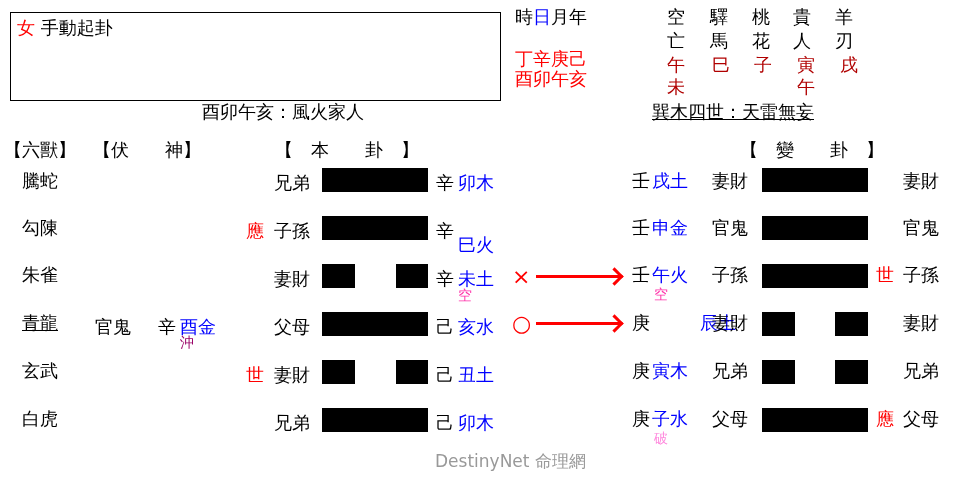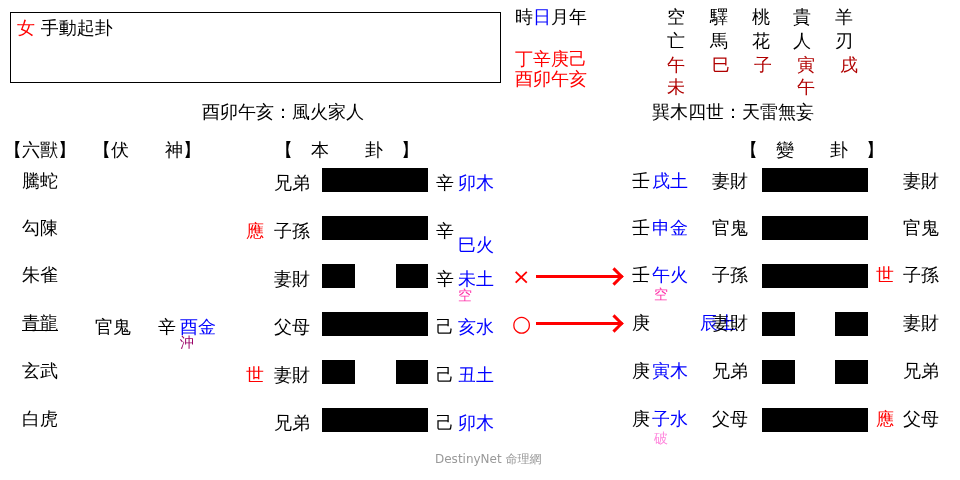--- a/index.html
+++ b/index.html
@@ -11,21 +11,21 @@
     .abs { position: absolute; white-space: nowrap; line-height: 1; }
     .red { color: #ff0000; }
     .dred { color: #b00000; }
     .blue { color: #0000ff; }
     .pink { color: #ff33aa; font-size: 14px; }
     .lpink { color: #ff88dd; font-size: 14px; }
     .purple { color: #990066; font-size: 14px; }
     .grey { color: #999999; }
 
     #info-box {
-      position: absolute; left: 10px; top: 12px; width: 491px; height: 71px;
+      position: absolute; left: 10px; top: 12px; width: 491px; height: 89px;
       border: 1px solid #000; box-sizing: border-box;
     }
     #info-box .l1 { position: absolute; left: 6px; top: 6px; }
     #info-box .l2 { position: absolute; left: 6px; top: 42px; }
 
     .bar { position: absolute; background: #000; height: 24px; }
 
     .arrow-line { position: absolute; height: 3px; background: #ff0000; }
     .arrow-head {
       position: absolute; width: 10px; height: 10px;
@@ -67,21 +67,21 @@
   <div class="abs" style="left:793px; top:32px;">人</div>
   <div class="abs dred" style="left:797px; top:56px;">寅</div>
   <div class="abs dred" style="left:797px; top:78px;">午</div>
 
   <div class="abs" style="left:835px; top:8px;">羊</div>
   <div class="abs" style="left:835px; top:32px;">刃</div>
   <div class="abs dred" style="left:840px; top:56px;">戌</div>
 </div>
 
 <div class="abs" style="left:202px; top:103px;">酉卯午亥：風火家人</div>
-<div class="abs" style="left:652px; top:103px;">巽木四世：天雷無妄</div>
+<div class="abs" style="left:652px; top:103px;text-decoration:underline;">巽木四世：天雷無妄</div>
 
 <div class="abs" style="left:4px; top:141px;">【六獸】</div>
 <div class="abs" style="left:93px; top:141px;">【伏　　神】</div>
 <div class="abs" style="left:275px; top:141px;text-align:right;">【　本　　卦　】</div>
 <div class="abs" style="left:740px; top:141px;">【　變　　卦　】</div>
 
 <div>
   <div class="abs" style="left:22px; top:172px;">騰蛇</div>
   <div class="abs" style="left:274px; top:174px;">兄弟</div>
   <div class="bar" style="left:322px; top:168px; width:106px;"></div>
@@ -173,13 +173,13 @@
   <div class="abs blue" style="left:458px; top:414px;">卯木</div>
   <div class="abs" style="left:632px; top:410px;">庚</div>
   <div class="abs blue" style="left:652px; top:410px;">子水</div>
   <div class="abs lpink" style="left:654px; top:431px;">破</div>
   <div class="abs" style="left:712px; top:410px;">父母</div>
   <div class="bar" style="left:762px; top:408px; width:106px;"></div>
   <div class="abs red" style="left:876px; top:410px;">應</div>
   <div class="abs" style="left:903px; top:410px;">父母</div>
 </div>
 
-<div class="abs grey" style="left:435px; top:453px; font-size:12px;">DestinyNet 命理網</div>
+<div class="abs grey" style="left:435px; top:453px; font-size:17px;">DestinyNet 命理網</div>
 
 </body></html>

